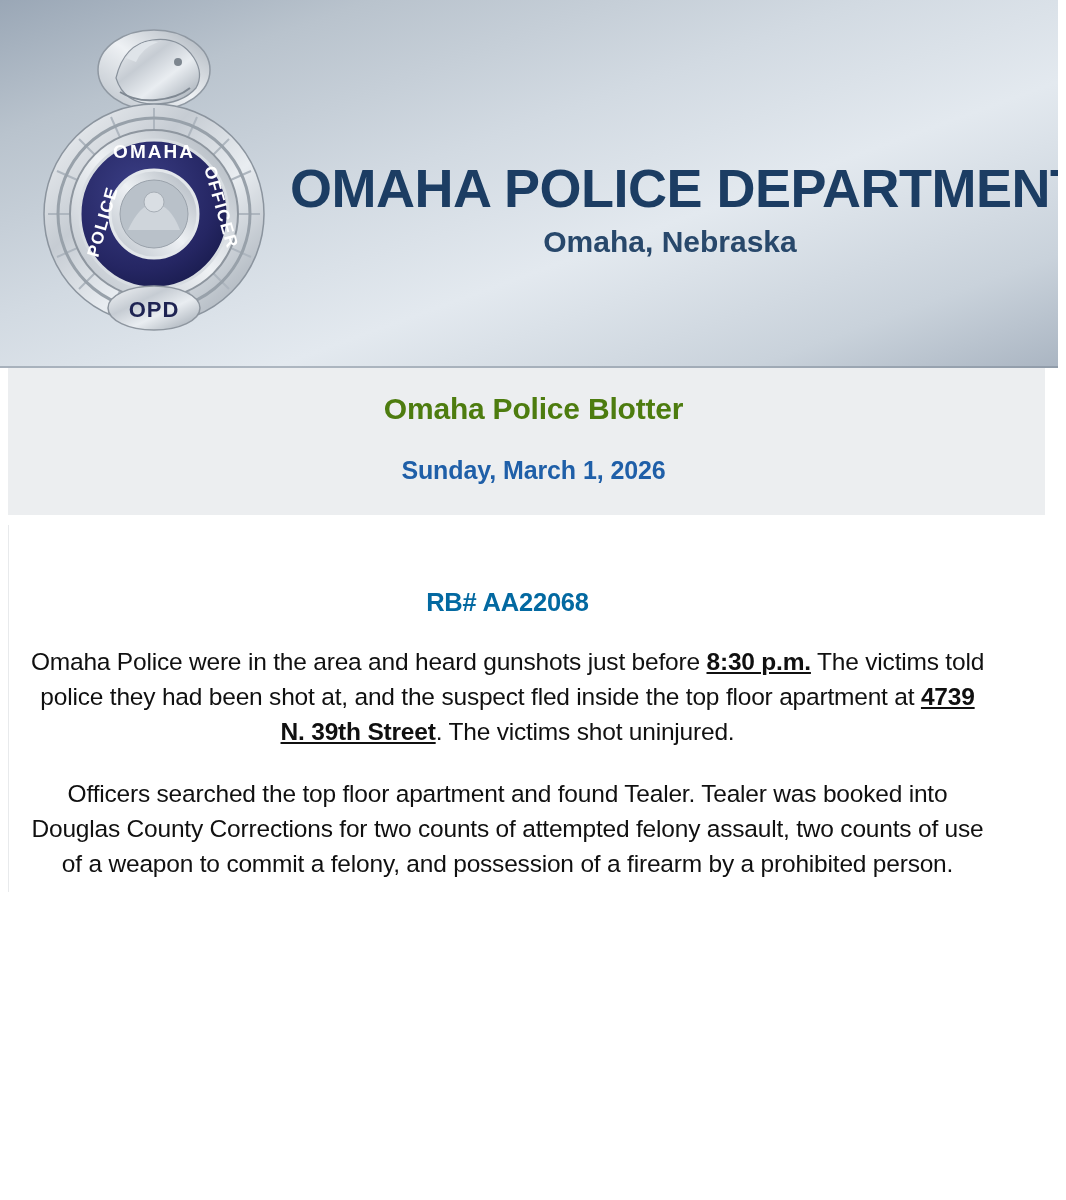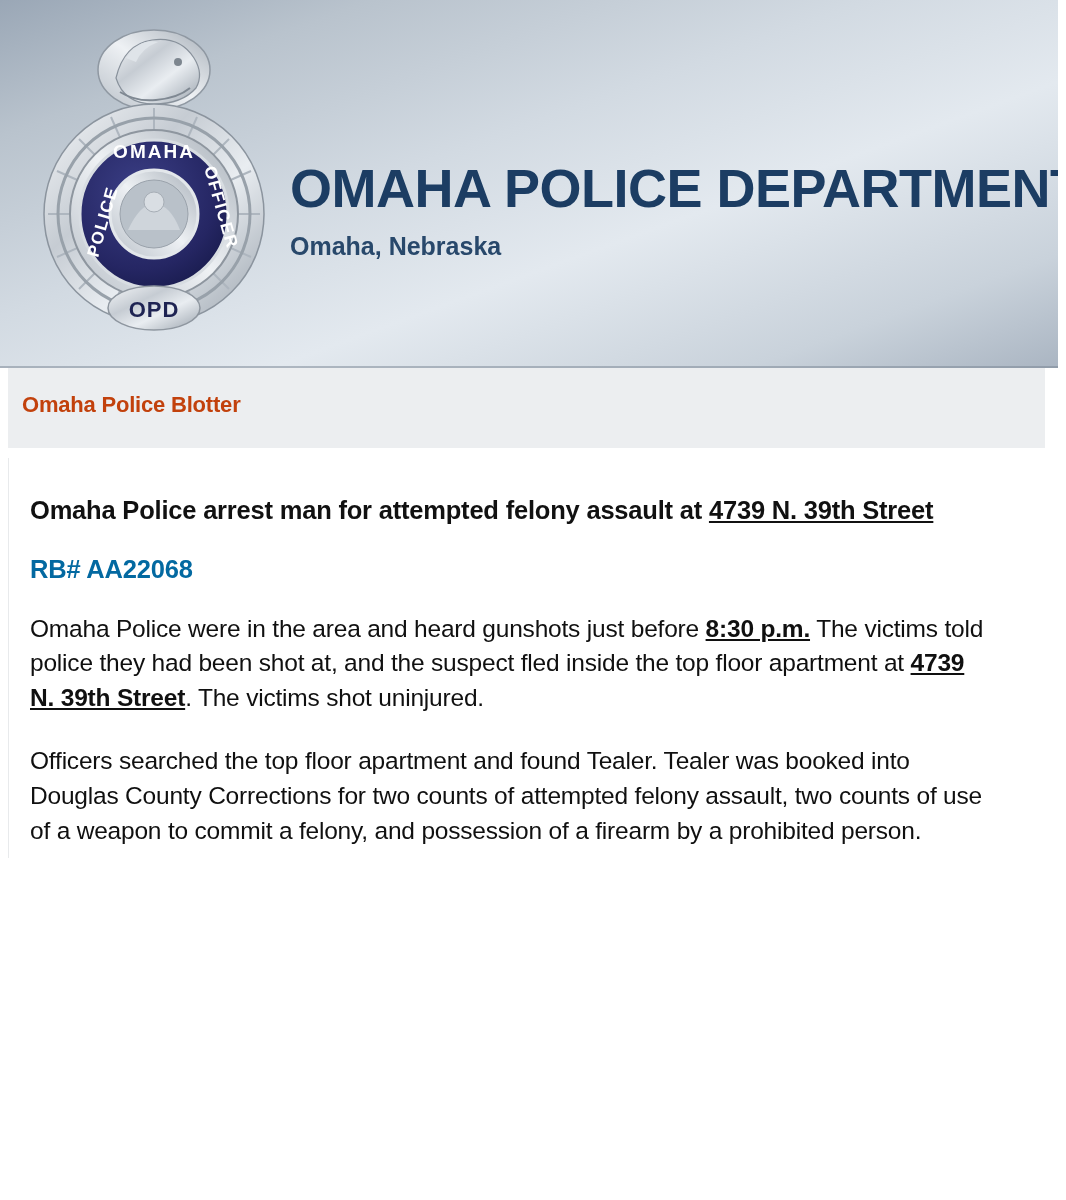--- a/index.html
+++ b/index.html
@@ -11,20 +11,21 @@
     width: 1066px;
     height: 1200px;
     font-family: "Liberation Sans", sans-serif;
     overflow: hidden;
   }
   .page {
     position: relative;
     width: 1066px;
     height: 926px;
     background: #ffffff;
+    text-align: center;
   }
 
   
   .header {
     position: relative;
     margin: 0 8px 0 0;
     width: 1058px;
     height: 368px;
     background: linear-gradient(160deg, #9aa7b6 0%, #b9c3cd 18%, #d2dae2 42%, #e3e9ef 62%, #c9d2db 85%, #aab5c2 100%);
     overflow: hidden;
@@ -56,24 +57,24 @@
   .dept-name {
     font-family: "Liberation Sans", sans-serif;
     font-weight: bold;
     font-size: 54px;
     letter-spacing: -0.5px;
     color: #1c3d63;
     line-height: 1.05;
     white-space: nowrap;
   }
   .dept-sub {
-    margin-top: 16px;
-    font-family: "Liberation Sans", sans-serif;
-    font-weight: bold;
-    font-size: 25px;
+    margin-top: 8px;
+    font-family: "Liberation Sans", sans-serif;
+    font-weight: bold;
+    font-size: 30px;
     color: #28486b;
     line-height: 1.1;
   }
 
   
   .title-band {
     position: relative;
     margin: 0;
     width: 1045px;
     background: #eceef0;
@@ -82,22 +83,22 @@
   }
   .band-left-rule {
     position: absolute;
     left: 0; top: 0; bottom: 0;
     width: 8px;
     background: #ffffff;
   }
   .blotter-title {
     font-family: "Liberation Sans", sans-serif;
     font-weight: bold;
-    font-size: 22px;
-    color: #c2410c;
+    font-size: 30px;
+    color: #4d7c0f;
     letter-spacing: -0.2px;
   }
   .blotter-date {
     margin-top: 30px;
     font-family: "Liberation Sans", sans-serif;
     font-weight: bold;
     font-size: 25px;
     color: #1f5fa8;
     letter-spacing: -0.1px;
   }
@@ -223,30 +224,28 @@
 
     <div class="header-text">
       <div class="dept-name">OMAHA POLICE DEPARTMENT</div>
       <div class="dept-sub">Omaha, Nebraska</div>
     </div>
   </div>
 
   <div class="title-band">
     <div class="band-left-rule"></div>
     <div class="blotter-title">Omaha Police Blotter</div>
+    <div class="blotter-date">Sunday, March 1, 2026</div>
   </div>
 
   <div class="band-gap"></div>
 
   <div class="article">
     <div class="article-rule-left"></div>
 
-    <div class="headline">
-      <span>Omaha Police arrest man for attempted felony assault at </span><span class="u">4739 N. 39th Street</span>
-    </div>
 
     <div class="rb">RB# AA22068</div>
 
     <div>
       <p class="body-par">
         <span>Omaha Police were in the area and heard gunshots just before </span><span class="u">8:30 p.m.</span><span> The victims told police they had been shot at, and the suspect fled inside the top floor apartment at </span><span class="u">4739 N. 39th Street</span><span>. The victims shot uninjured.</span>
       </p>
       <p class="body-par">
         <span>Officers searched the top floor apartment and found Tealer. Tealer was booked into Douglas County Corrections for two counts of attempted felony assault, two counts of use of a weapon to commit a felony, and possession of a firearm by a prohibited person.</span>
       </p>

